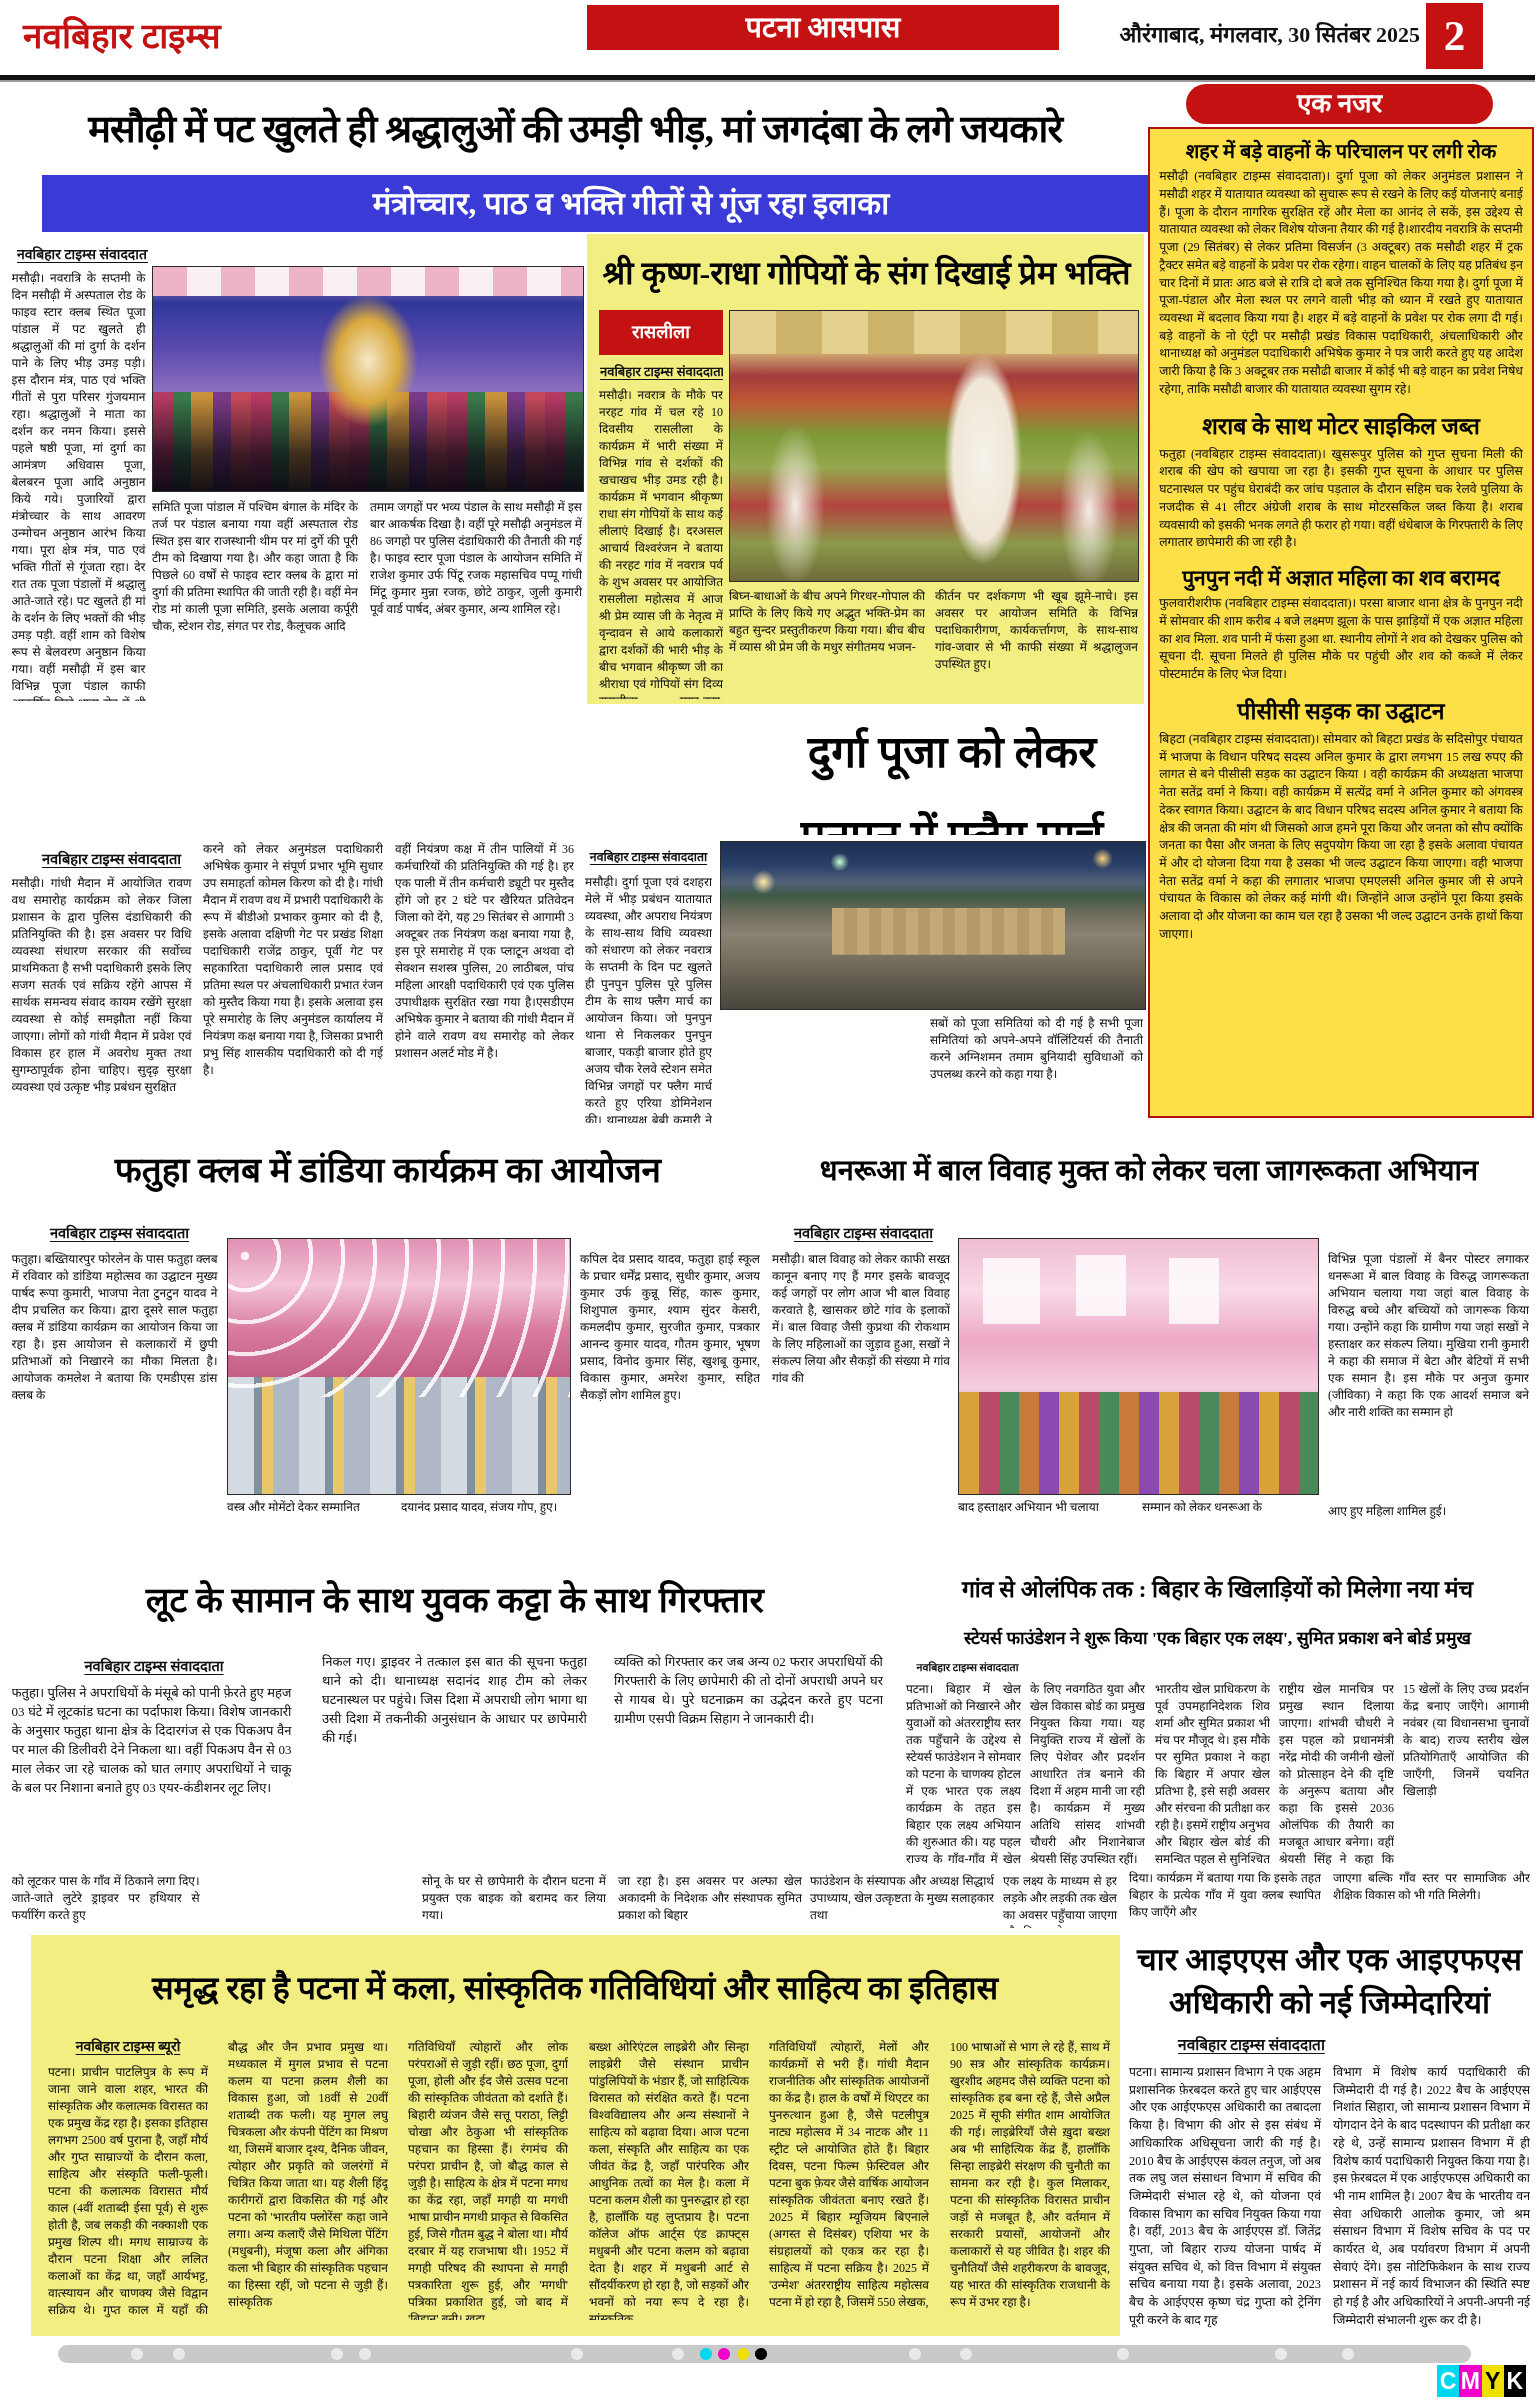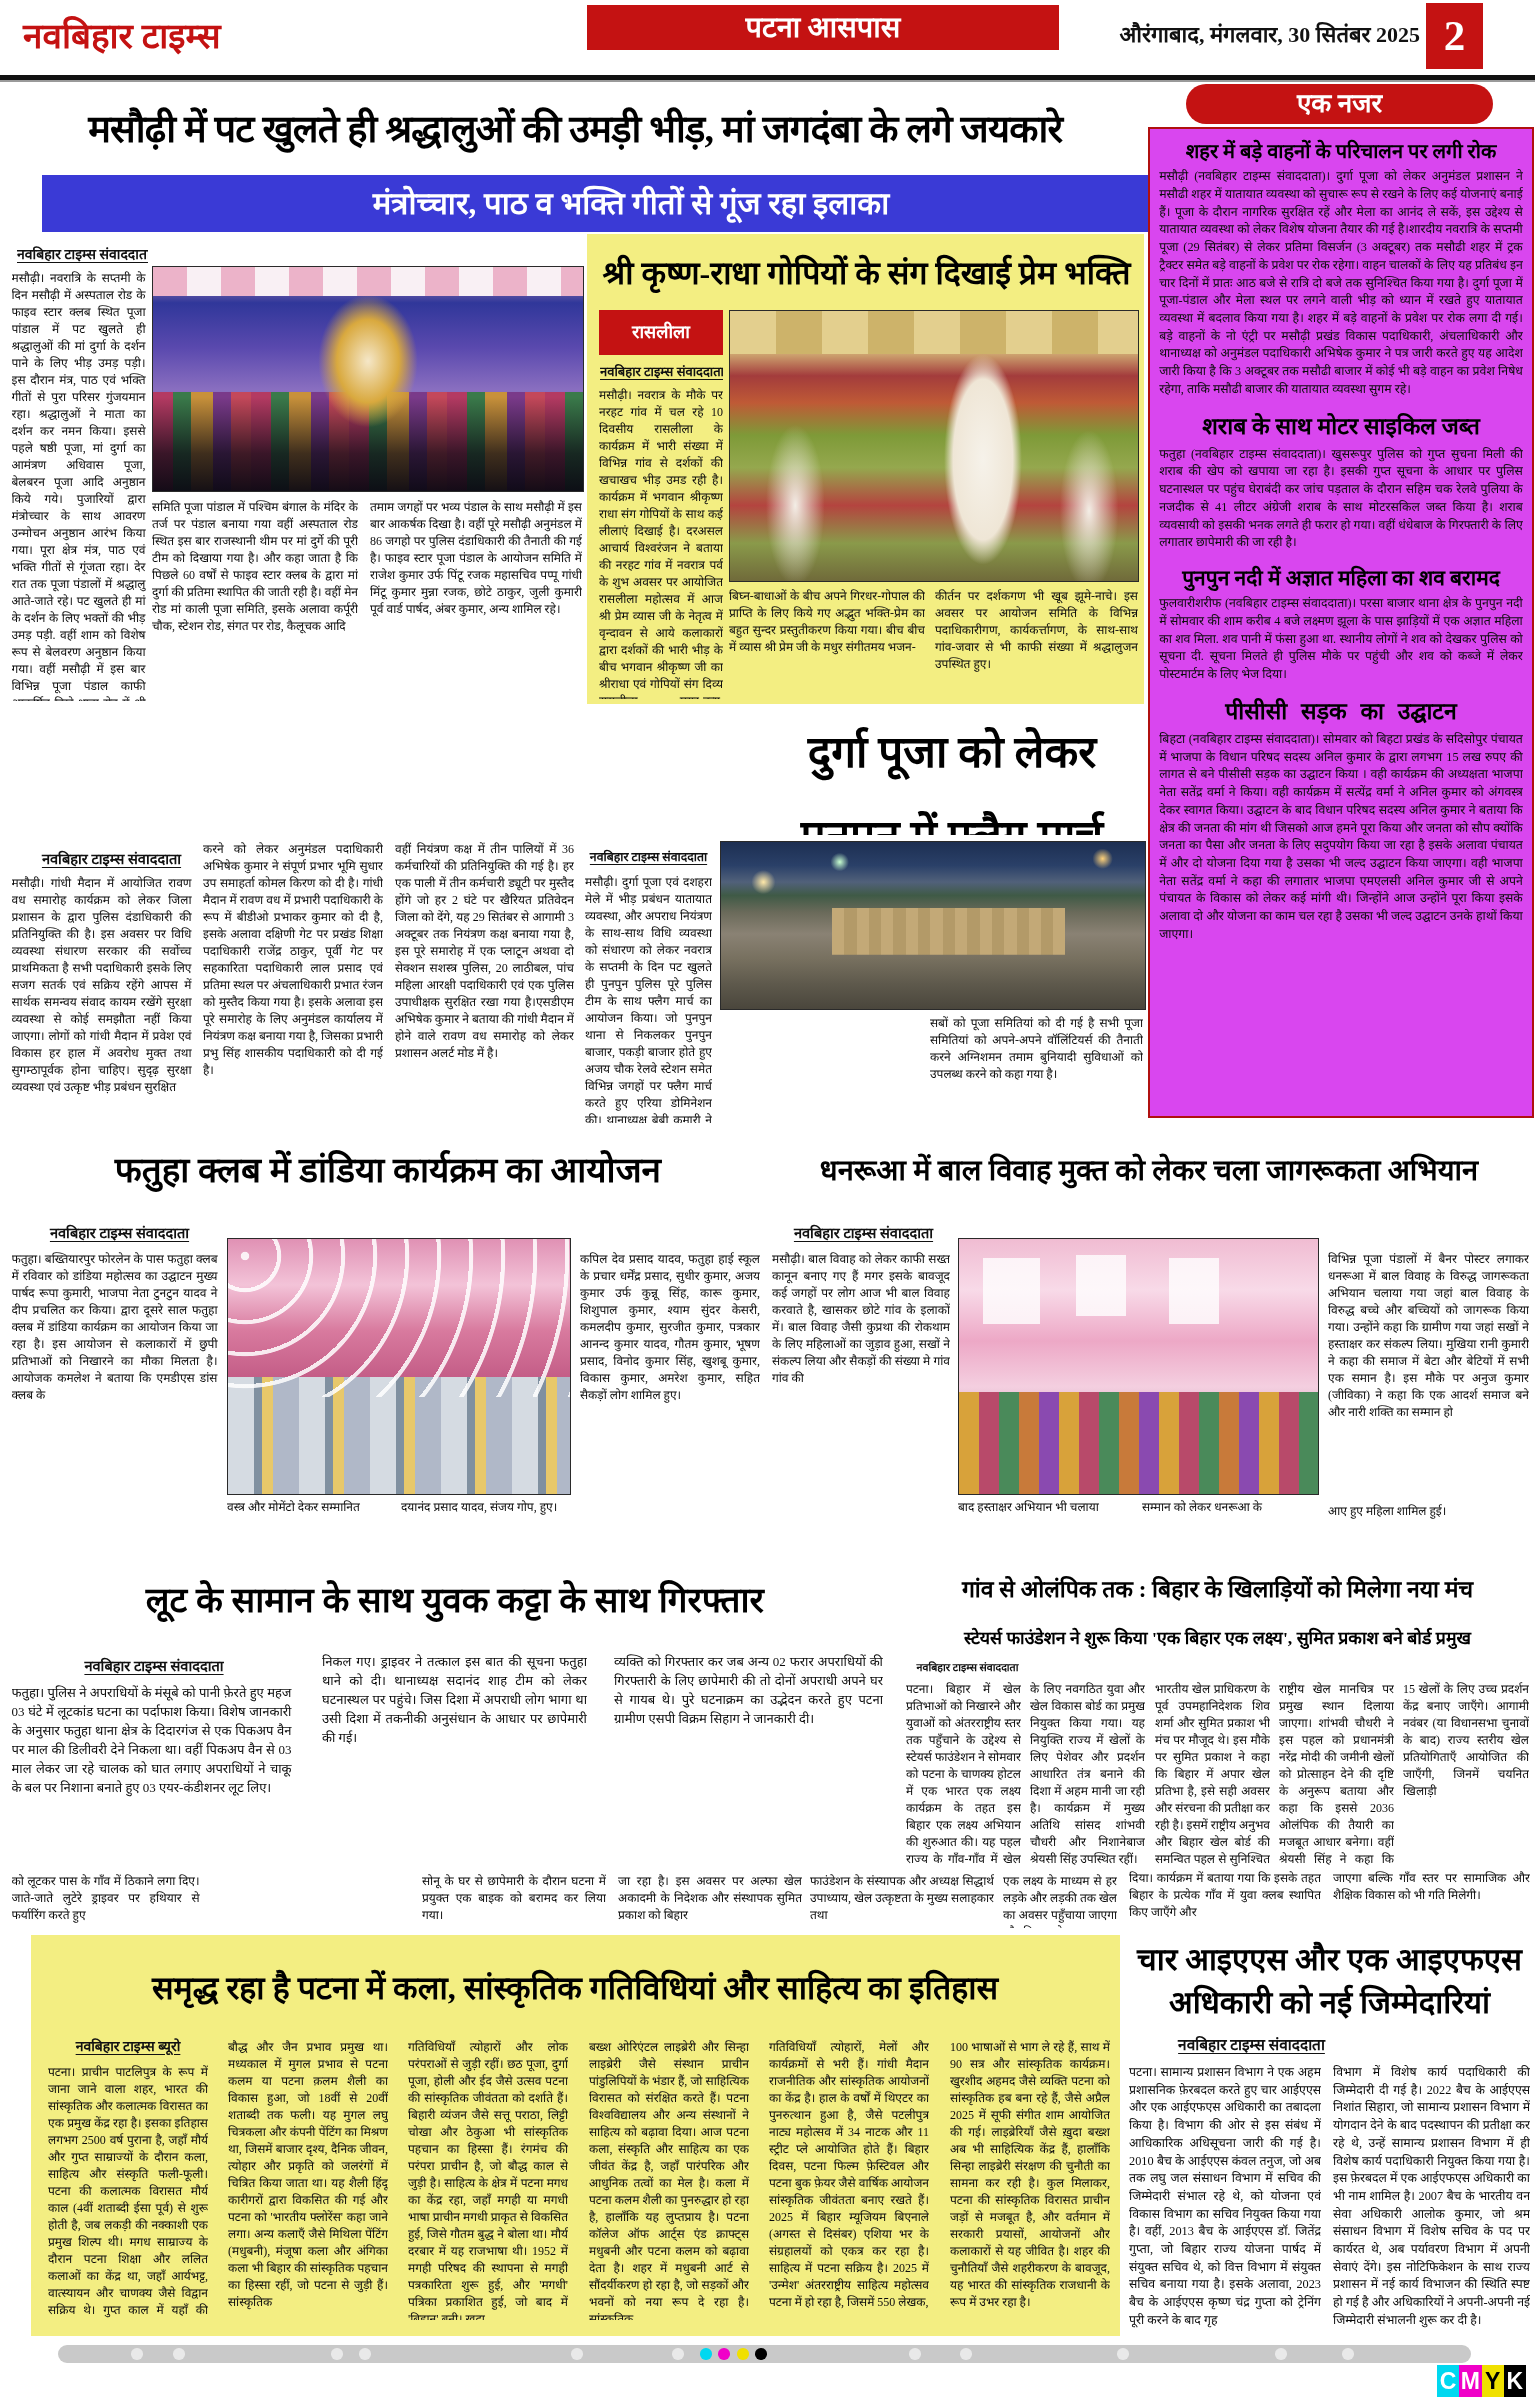--- a/index.html
+++ b/index.html
@@ -25,28 +25,28 @@
   <div class="abs red" style="left:23px;top:10.7px;width:461px;height:54px;font-size:35px;font-weight:bold;">नवबिहार टाइम्स</div>
   <div class="abs whitetext" style="left:587px;top:4.6px;width:472px;height:45px;background:#c41212;font-size:29px;font-weight:bold;text-align:center;line-height:45px;">पटना आसपास</div>
   <div class="abs" style="left:1067px;top:18.4px;width:353px;height:38px;font-size:22px;font-weight:bold;text-align:right;">औरंगाबाद, मंगलवार, 30 सितंबर 2025</div>
   <div class="abs whitetext" style="left:1426px;top:3.1px;width:57px;height:66px;background:#c41212;font-size:43px;font-weight:bold;text-align:center;line-height:66px;">2</div>
   <div class="abs" style="left:0;top:75px;width:1535px;height:5.4px;background:#111;border-bottom:2.3px solid #9a9a9a;"></div>
 
   <div class="abs hed" style="left:7.7px;top:91px;width:1135px;height:80px;font-size:38px;line-height:77px;letter-spacing:-0.8px;white-space:nowrap;">मसौढ़ी में पट खुलते ही श्रद्धालुओं की उमड़ी भीड़, मां जगदंबा के लगे जयकारे</div>
   <div class="abs whitetext" style="left:42px;top:175px;width:1094px;height:57px;background:#3a3ad6;font-size:31px;font-weight:bold;text-align:center;line-height:57px;padding-left:42px;">मंत्रोच्चार, पाठ व भक्ति गीतों से गूंज रहा इलाका</div>
 
   <div class="abs ribbon" style="left:1186px;top:84px;width:307px;height:40px;font-size:26px;line-height:40px;border-radius:20px;">एक नजर</div>
-  <div class="abs" style="left:1148px;top:127px;width:382px;height:987px;border:2.3px solid #b01010;background:#d946ef;overflow:hidden;">
+  <div class="abs" style="left:1148px;top:127px;width:382px;height:987px;border:2.3px solid #b01010;background:#fde047;overflow:hidden;">
     <div class="hed" style="margin:7.7px 6.1px 4.6px 6.1px;font-size:20px;white-space:nowrap;">शहर में बड़े वाहनों के परिचालन पर लगी रोक</div>
     <div class="rb" style="margin:0 9.2px;">मसौढ़ी (नवबिहार टाइम्स संवाददाता)। दुर्गा पूजा को लेकर अनुमंडल प्रशासन ने मसौढी शहर में यातायात व्यवस्था को सुचारू रूप से रखने के लिए कई योजनाएं बनाई हैं। पूजा के दौरान नागरिक सुरक्षित रहें और मेला का आनंद ले सकें, इस उद्देश्य से यातायात व्यवस्था को लेकर विशेष योजना तैयार की गई है।शारदीय नवरात्रि के सप्तमी पूजा (29 सितंबर) से लेकर प्रतिमा विसर्जन (3 अक्टूबर) तक मसौढी शहर में ट्रक ट्रैक्टर समेत बड़े वाहनों के प्रवेश पर रोक रहेगा। वाहन चालकों के लिए यह प्रतिबंध इन चार दिनों में प्रातः आठ बजे से रात्रि दो बजे तक सुनिश्चित किया गया है। दुर्गा पूजा में पूजा-पंडाल और मेला स्थल पर लगने वाली भीड़ को ध्यान में रखते हुए यातायात व्यवस्था में बदलाव किया गया है। शहर में बड़े वाहनों के प्रवेश पर रोक लगा दी गई। बड़े वाहनों के नो एंट्री पर मसौढ़ी प्रखंड विकास पदाधिकारी, अंचलाधिकारी और थानाध्यक्ष को अनुमंडल पदाधिकारी अभिषेक कुमार ने पत्र जारी करते हुए यह आदेश जारी किया है कि 3 अक्टूबर तक मसौढी बाजार में कोई भी बड़े वाहन का प्रवेश निषेध रहेगा, ताकि मसौढी बाजार की यातायात व्यवस्था सुगम रहे।</div>
     <div class="hed" style="margin:10.7px 6.1px 4.6px 6.1px;font-size:23px;white-space:nowrap;">शराब के साथ मोटर साइकिल जब्त</div>
     <div class="rb" style="margin:0 9.2px;">फतुहा (नवबिहार टाइम्स संवाददाता)। खुसरूपुर पुलिस को गुप्त सुचना मिली की शराब की खेप को खपाया जा रहा है। इसकी गुप्त सूचना के आधार पर पुलिस घटनास्थल पर पहुंच घेराबंदी कर जांच पड़ताल के दौरान सहिम चक रेलवे पुलिया के नजदीक से 41 लीटर अंग्रेजी शराब के साथ मोटरसकिल जब्त किया है। शराब व्यवसायी को इसकी भनक लगते ही फरार हो गया। वहीं धंधेबाज के गिरफ्तारी के लिए लगातार छापेमारी की जा रही है।</div>
     <div class="hed" style="margin:10.7px 6.1px 4.6px 6.1px;font-size:21px;white-space:nowrap;">पुनपुन नदी में अज्ञात महिला का शव बरामद</div>
     <div class="rb" style="margin:0 9.2px;">फुलवारीशरीफ (नवबिहार टाइम्स संवाददाता)। परसा बाजार थाना क्षेत्र के पुनपुन नदी में सोमवार की शाम करीब 4 बजे लक्ष्मण झूला के पास झाड़ियों में एक अज्ञात महिला का शव मिला. शव पानी में फंसा हुआ था. स्थानीय लोगों ने शव को देखकर पुलिस को सूचना दी. सूचना मिलते ही पुलिस मौके पर पहुंची और शव को कब्जे में लेकर पोस्टमार्टम के लिए भेज दिया।</div>
-    <div class="hed" style="margin:10.7px 6.1px 4.6px 6.1px;font-size:23px;white-space:nowrap;font-family:Liberation Mono, monospace;">पीसीसी सड़क का उद्घाटन</div>
+    <div class="hed" style="margin:10.7px 6.1px 4.6px 6.1px;font-size:23px;white-space:nowrap;">पीसीसी सड़क का उद्घाटन</div>
     <div class="rb" style="margin:0 9.2px;">बिहटा (नवबिहार टाइम्स संवाददाता)। सोमवार को बिहटा प्रखंड के सदिसोपुर पंचायत में भाजपा के विधान परिषद सदस्य अनिल कुमार के द्वारा लगभग 15 लख रुपए की लागत से बने पीसीसी सड़क का उद्घाटन किया । वही कार्यक्रम की अध्यक्षता भाजपा नेता सतेंद्र वर्मा ने किया। वही कार्यक्रम में सत्येंद्र वर्मा ने अनिल कुमार को अंगवस्त्र देकर स्वागत किया। उद्घाटन के बाद विधान परिषद सदस्य अनिल कुमार ने बताया कि क्षेत्र की जनता की मांग थी जिसको आज हमने पूरा किया और जनता को सौप क्योंकि जनता का पैसा और जनता के लिए सदुपयोग किया जा रहा है इसके अलावा पंचायत में और दो योजना दिया गया है उसका भी जल्द उद्घाटन किया जाएगा। वही भाजपा नेता सतेंद्र वर्मा ने कहा की लगातार भाजपा एमएलसी अनिल कुमार जी से अपने पंचायत के विकास को लेकर कई मांगी थी। जिन्होंने आज उन्होंने पूरा किया इसके अलावा दो और योजना का काम चल रहा है उसका भी जल्द उद्घाटन उनके हाथों किया जाएगा।</div>
   </div>
 
   <div class="abs by" style="left:17px;top:244px;width:131px;font-size:14px;text-align:center;">नवबिहार टाइम्स संवाददाता</div>
   <div class="abs bd" style="left:11.5px;top:270px;width:134px;height:431px;">मसौढ़ी। नवरात्रि के सप्तमी के दिन मसौढ़ी में अस्पताल रोड के फाइव स्टार क्लब स्थित पूजा पांडाल में पट खुलते ही श्रद्धालुओं की मां दुर्गा के दर्शन पाने के लिए भीड़ उमड़ पड़ी। इस दौरान मंत्र, पाठ एवं भक्ति गीतों से पुरा परिसर गुंजयमान रहा। श्रद्धालुओं ने माता का दर्शन कर नमन किया। इससे पहले षष्ठी पूजा, मां दुर्गा का आमंत्रण अधिवास पूजा, बेलबरन पूजा आदि अनुष्ठान किये गये। पुजारियों द्वारा मंत्रोच्चार के साथ आवरण उन्मोचन अनुष्ठान आरंभ किया गया। पूरा क्षेत्र मंत्र, पाठ एवं भक्ति गीतों से गूंजता रहा। देर रात तक पूजा पंडालों में श्रद्धालु आते-जाते रहे। पट खुलते ही मां के दर्शन के लिए भक्तों की भीड़ उमड़ पड़ी. वहीं शाम को विशेष रूप से बेलवरण अनुष्ठान किया गया। वहीं मसौढ़ी में इस बार विभिन्न पूजा पंडाल काफी आकर्षित दिखे थाना रोड में श्री श्री भारत माता पूजा</div>
   <div class="abs photo" style="left:152px;top:266px;width:430px;height:224px;background:
       radial-gradient(69px 92px at 50% 42%, #f5e7c8 0%, #d9a93e 45%, rgba(0,0,0,0) 72%) 0 0/100% 100% no-repeat,
       linear-gradient(180deg, rgba(10,8,18,0) 0%, rgba(10,8,18,.72) 60%, rgba(10,8,18,.94) 100%) 0 100%/100% 42% no-repeat,
       repeating-linear-gradient(90deg, #b43a62 0 20px, #3a7a4a 20px 38px, #c8913a 38px 60px, #7a3a8a 60px 78px, #c4485a 78px 98px) 0 100%/100% 44% no-repeat,
       repeating-linear-gradient(90deg, #ecb3c9 0 34px, #f9f0f4 34px 68px) 0 0/100% 13% no-repeat,

